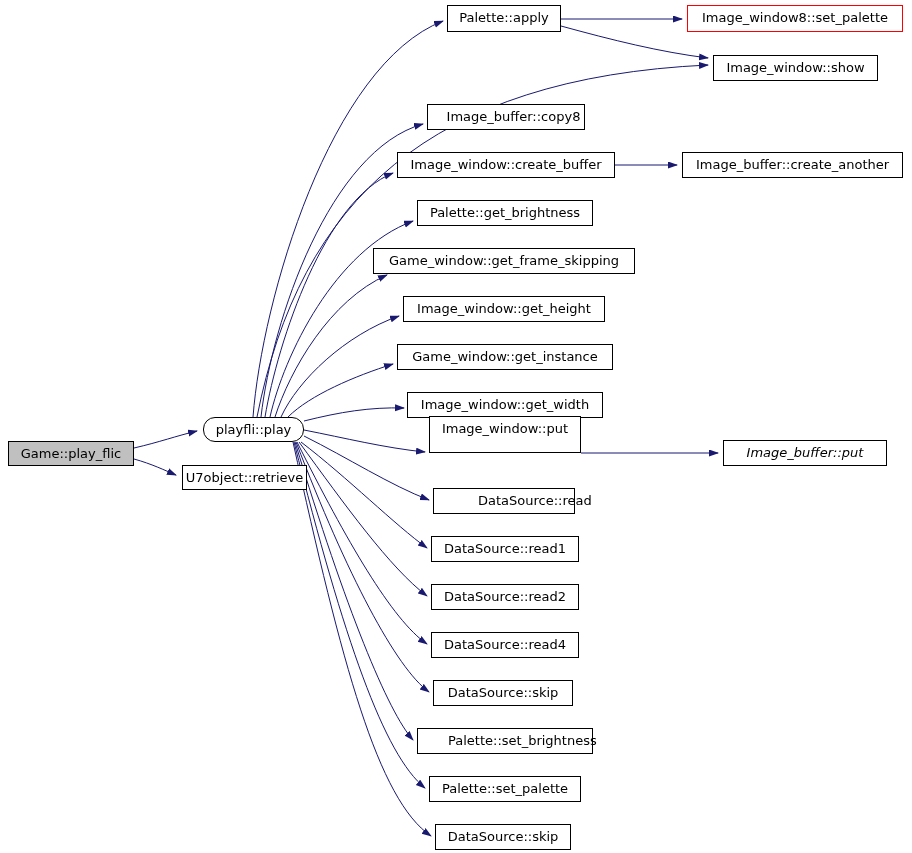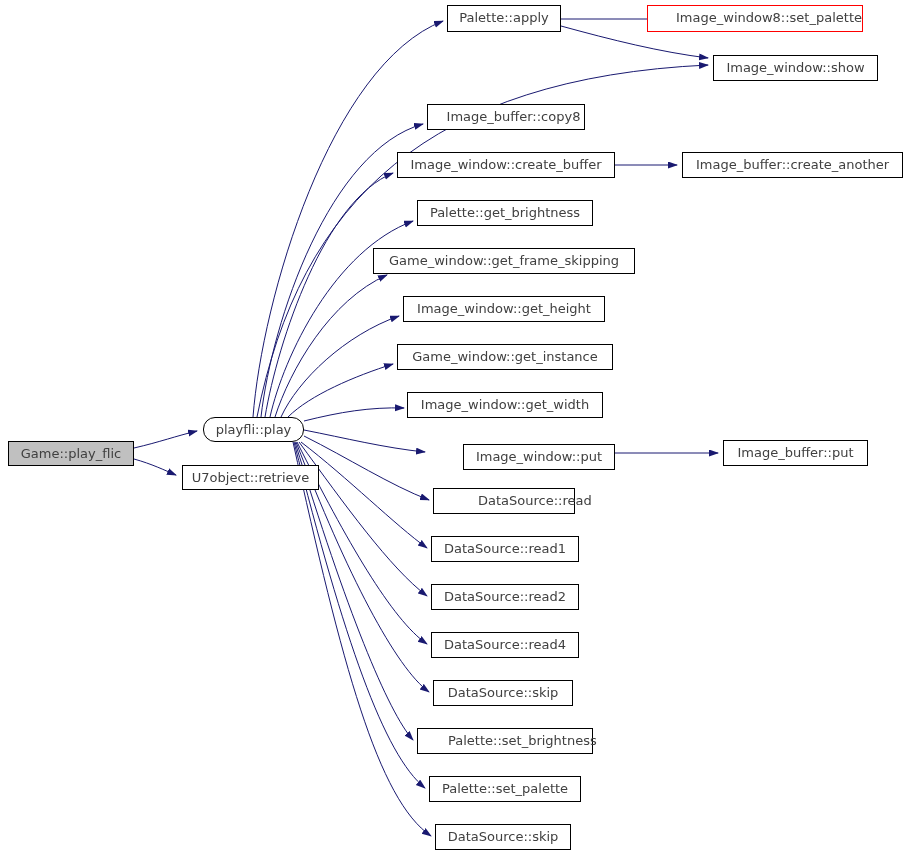--- a/index.html
+++ b/index.html
@@ -20,21 +20,21 @@
     left: 0;
     top: 0;
     width: 912px;
     height: 853px;
   }
   .node {
     position: absolute;
     box-sizing: border-box;
     border: 1px solid #000000;
     background: #ffffff;
-    color: #404040;
+    color: #000000;
     font-size: 13px;
     line-height: 24px;
     text-align: center;
     white-space: nowrap;
     cursor: pointer;
   }
   .node.focus {
     background: #c0c0c0;
     cursor: default;
   }
@@ -78,35 +78,35 @@
     <path d="M293,442 C342,665 378,800 431,836" marker-end="url(#arrow)"></path>
 
     <path d="M561,19 L682,19" marker-end="url(#arrow)"></path>
     <path d="M561,26 C612,40 660,52 708,58" marker-end="url(#arrow)"></path>
     <path d="M615,165 L677,165" marker-end="url(#arrow)"></path>
     <path d="M581,453 L718,453" marker-end="url(#arrow)"></path>
   </svg>
 
   <div class="node focus" style="left:8px;   top:441px; width:126px; height:25px;">Game::play_flic</div>
   <div class="node" style="left:203px; top:417px; width:101px; height:25px;border-radius:12px;">playfli::play</div>
-  <div class="node" style="left:182px; top:465px; width:137px; height:25px;">U7object::retrieve</div>
+  <div class="node" style="left:182px; top:465px; width:125px; height:25px;">U7object::retrieve</div>
 
   <div class="node" style="left:447px; top:5px;   width:114px; height:27px;">Palette::apply</div>
-  <div class="node target" style="left:647px; top:5px;   width:216px; height:27px;text-align:right;">Image_window8::set_palette</div>
+  <div class="node target" style="left:687px; top:5px;   width:216px; height:27px;">Image_window8::set_palette</div>
   <div class="node" style="left:713px; top:55px;  width:165px; height:26px;">Image_window::show</div>
   <div class="node" style="left:427px; top:104px; width:158px; height:26px;padding-left:15px;">Image_buffer::copy8</div>
   <div class="node" style="left:397px; top:152px; width:218px; height:26px;">Image_window::create_buffer</div>
   <div class="node" style="left:682px; top:152px; width:221px; height:26px;">Image_buffer::create_another</div>
   <div class="node" style="left:417px; top:200px; width:176px; height:26px;">Palette::get_brightness</div>
   <div class="node" style="left:373px; top:248px; width:262px; height:26px;">Game_window::get_frame_skipping</div>
   <div class="node" style="left:397px; top:344px; width:216px; height:26px;">Game_window::get_instance</div>
   <div class="node" style="left:403px; top:296px; width:202px; height:26px;">Image_window::get_height</div>
   <div class="node" style="left:407px; top:392px; width:196px; height:26px;">Image_window::get_width</div>
-  <div class="node" style="left:429px; top:444px; width:152px; height:26px;margin-left:34px;">Image_window::put</div>
-  <div class="node" style="left:723px; top:440px; width:145px; height:26px;">Image_buffer::put</div>
+  <div class="node" style="left:429px; top:416px; width:152px; height:37px;">Image_window::put</div>
+  <div class="node" style="left:723px; top:440px; width:164px; height:26px;font-style:italic;">Image_buffer::put</div>
   <div class="node" style="left:433px; top:488px; width:142px; height:26px;padding-left:44px;">DataSource::read</div>
   <div class="node" style="left:431px; top:536px; width:148px; height:26px;">DataSource::read1</div>
   <div class="node" style="left:431px; top:584px; width:148px; height:26px;">DataSource::read2</div>
   <div class="node" style="left:431px; top:632px; width:148px; height:26px;">DataSource::read4</div>
   <div class="node" style="left:433px; top:680px; width:140px; height:26px;">DataSource::skip</div>
   <div class="node" style="left:417px; top:728px; width:176px; height:26px;padding-left:30px;">Palette::set_brightness</div>
   <div class="node" style="left:429px; top:776px; width:152px; height:26px;">Palette::set_palette</div>
   <div class="node" style="left:435px; top:824px; width:136px; height:26px;">DataSource::skip</div>
 
 </div>

